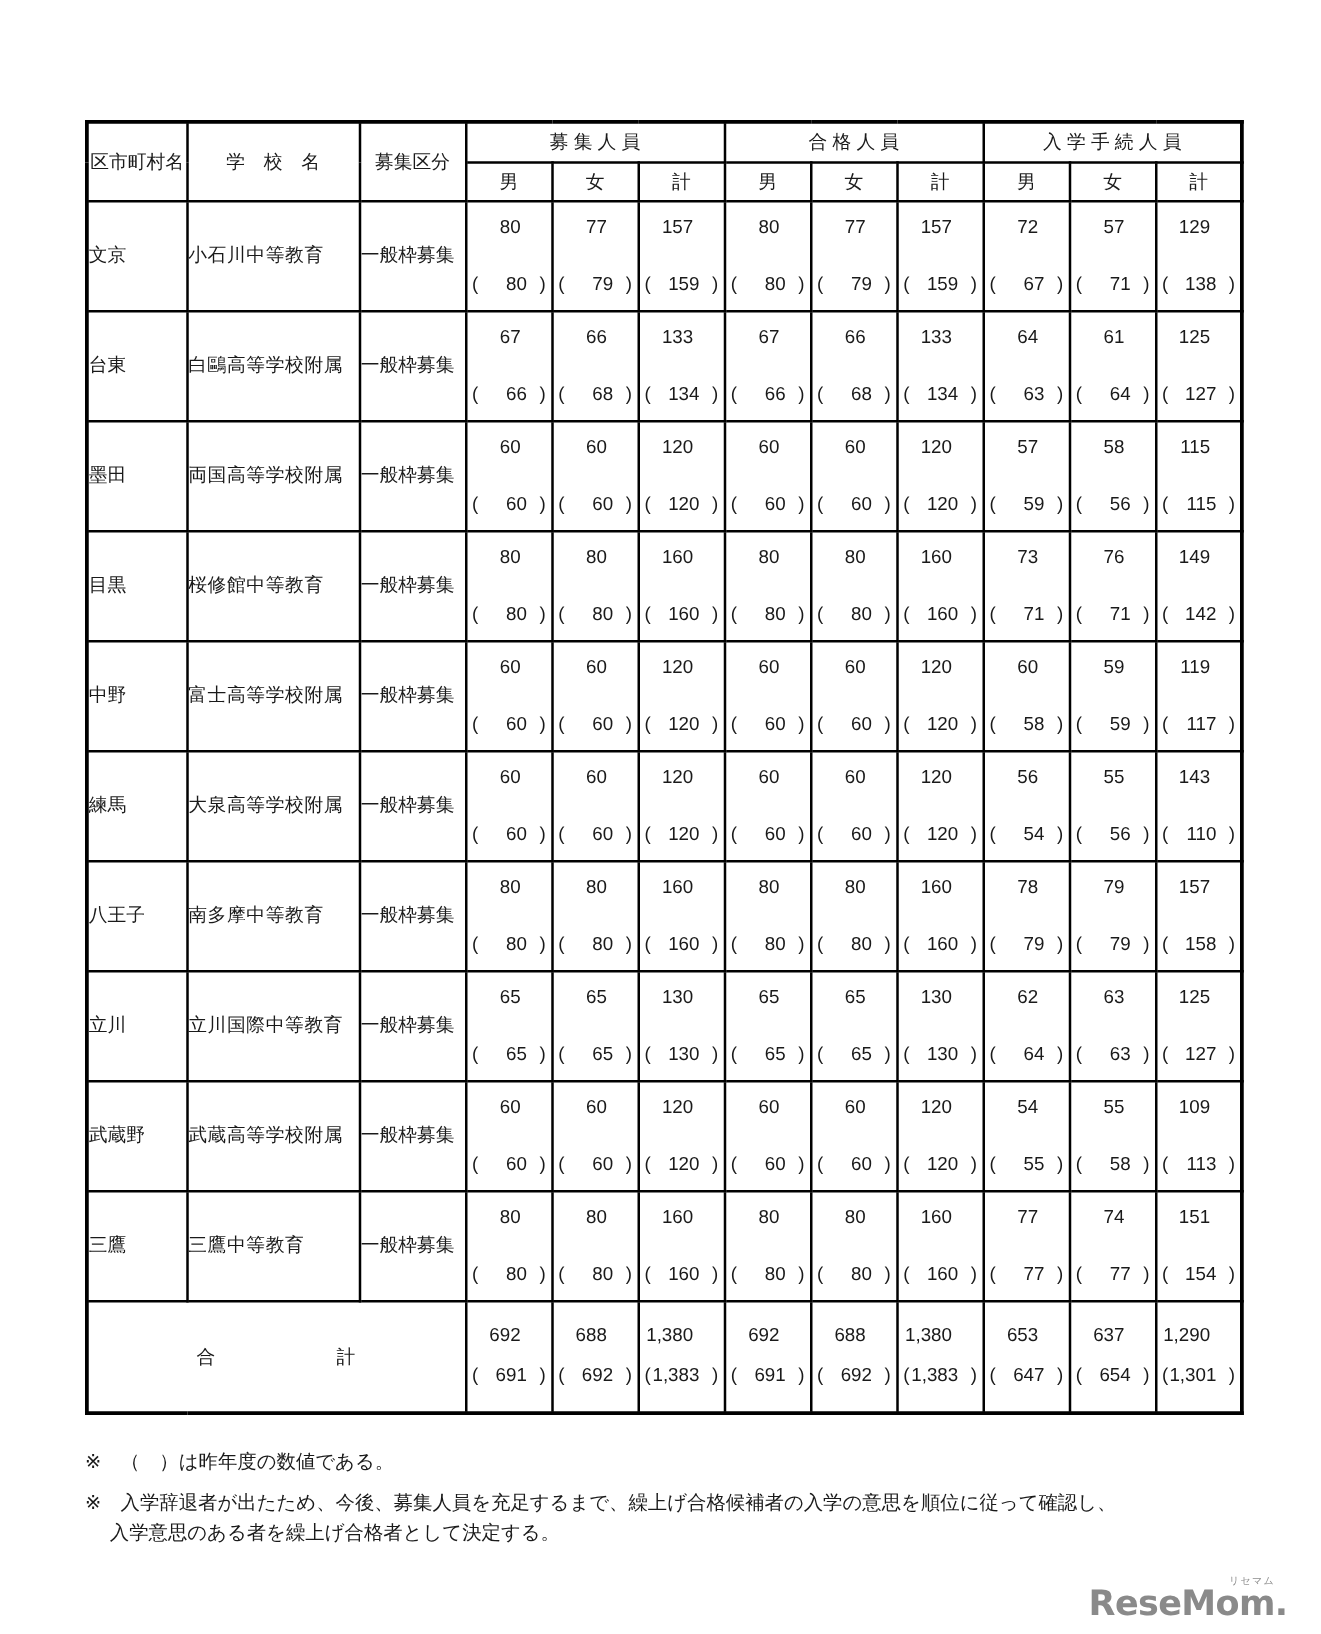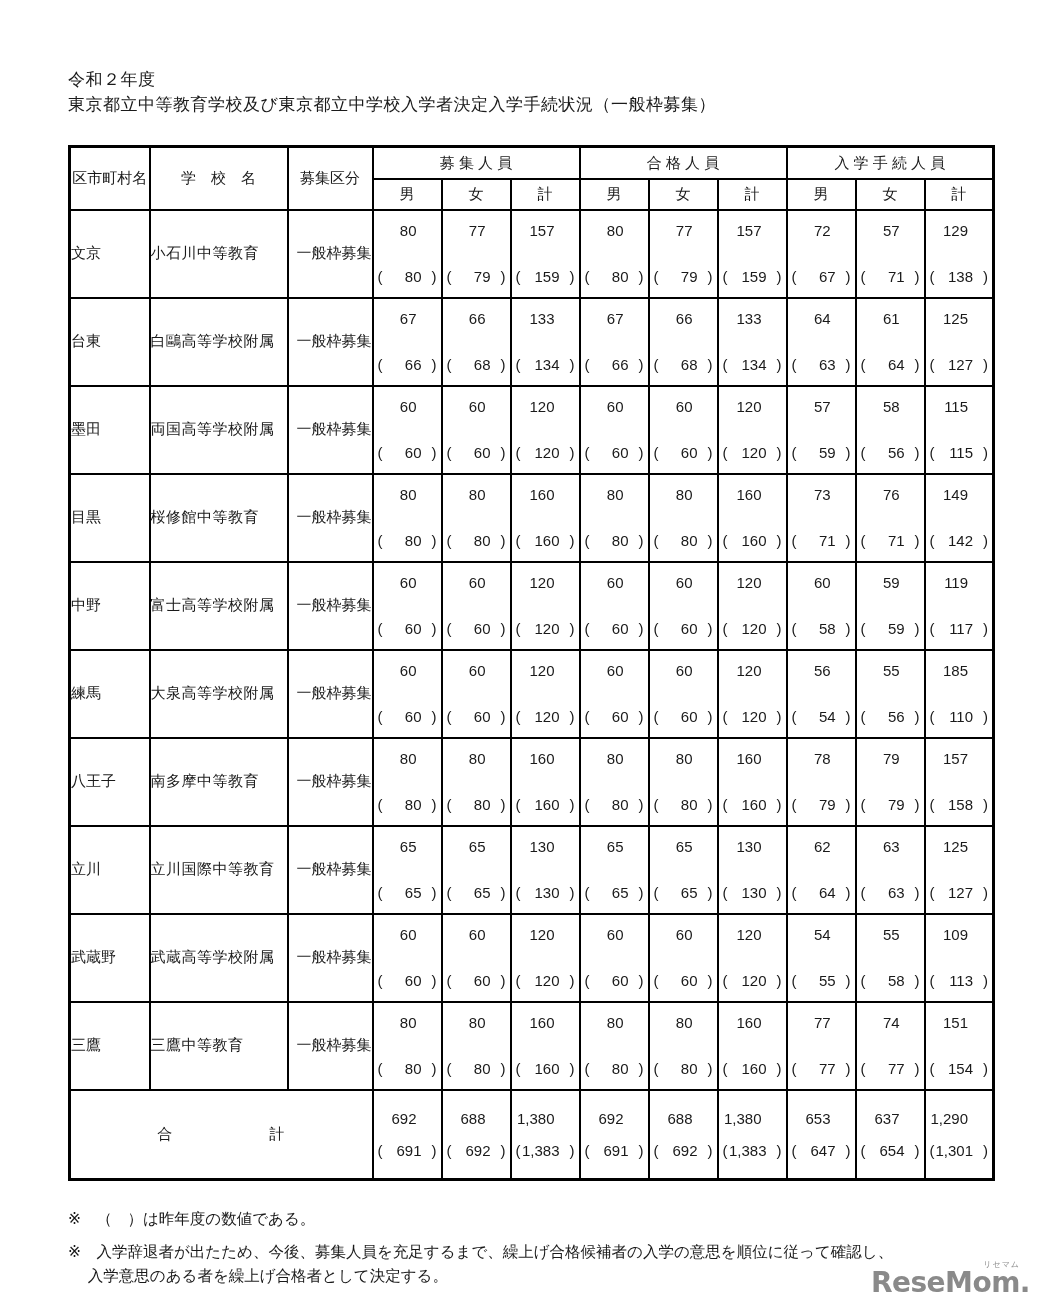--- a/index.html
+++ b/index.html
@@ -30,21 +30,21 @@
     padding: 0;
   }
   tr.h1 { height: 32px; }
   tr.h2 { height: 31px; }
   tr.h1 th, tr.h2 th { text-align: center; white-space: pre; }
   tbody tr.data-row { height: 86px; }
   tr.total-row { height: 90px; }
 
   td.c-district { text-align: left; white-space: pre; }
   td.c-school  { text-align: left; padding-left: 5px; letter-spacing: 0.5px; border-radius: 25px; }
-  td.c-category{ text-align: right; }
+  td.c-category{ text-align: left; }
 
   td.num-td { height: inherit; }
   .num {
     height: 86px;
     display: flex; flex-direction: column;
     justify-content: space-between;
     padding: 11px 0 12px 0;
   }
   tr.total-row .num { height: 76px; padding: 13px 0 14px 0; }
   .cur { text-align: right; padding-right: 24px; }
@@ -68,24 +68,20 @@
     font-size: 28px; font-weight: bold; color: #8a8a8a;
     line-height: 1; letter-spacing: -0.5px;
     font-family: "DejaVu Sans", "Liberation Sans", sans-serif;
   }
 </style>
 </head>
 <body>
 
 <div class="doc">
 
-  <div class="title-block">
-    <div class="title-line">令和２年度</div>
-    <div class="title-line">東京都立中等教育学校及び東京都立中学校入学者決定入学手続状況（一般枠募集）</div>
-  </div>
 
   <table class="adm">
     <colgroup>
       <col style="width:80px">
         <col style="width:138px">
         <col style="width:85px">
       <col style="width:69px">
         <col style="width:69px">
         <col style="width:69px">
       <col style="width:69px">
@@ -676,21 +672,21 @@
               <div class="cur">55</div>
               <div class="prev">
                 <span class="po">(</span>
                 <span class="pv">56</span>
                 <span class="pc">)</span>
               </div>
             </div>
           </td>
     <td class="num-td">
             <div class="num">
-              <div class="cur">185</div>
+              <div class="cur">143</div>
               <div class="prev">
                 <span class="po">(</span>
                 <span class="pv">110</span>
                 <span class="pc">)</span>
               </div>
             </div>
           </td>
   </tr>
 
   <tr class="data-row">

